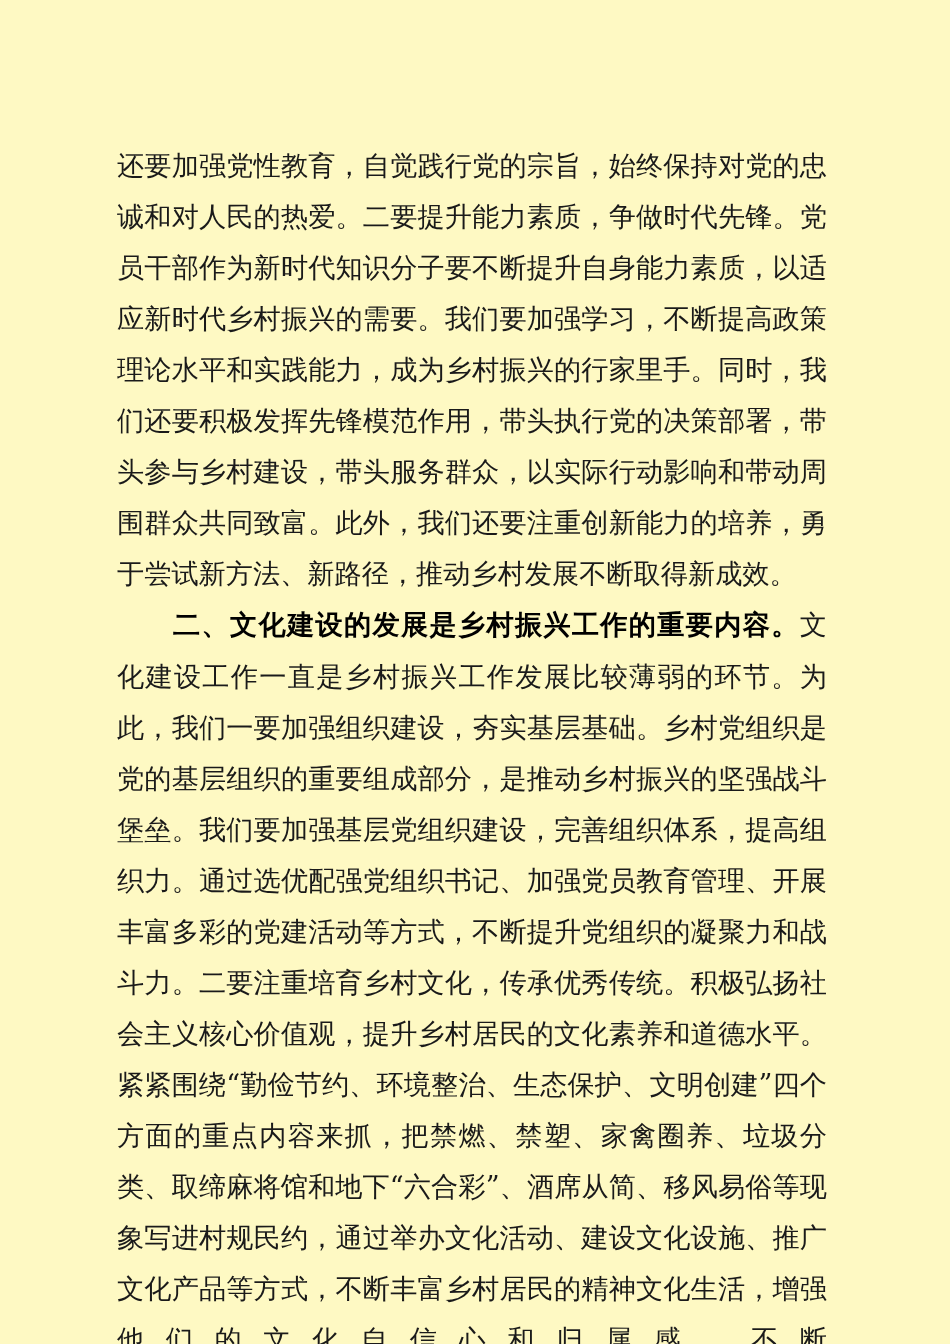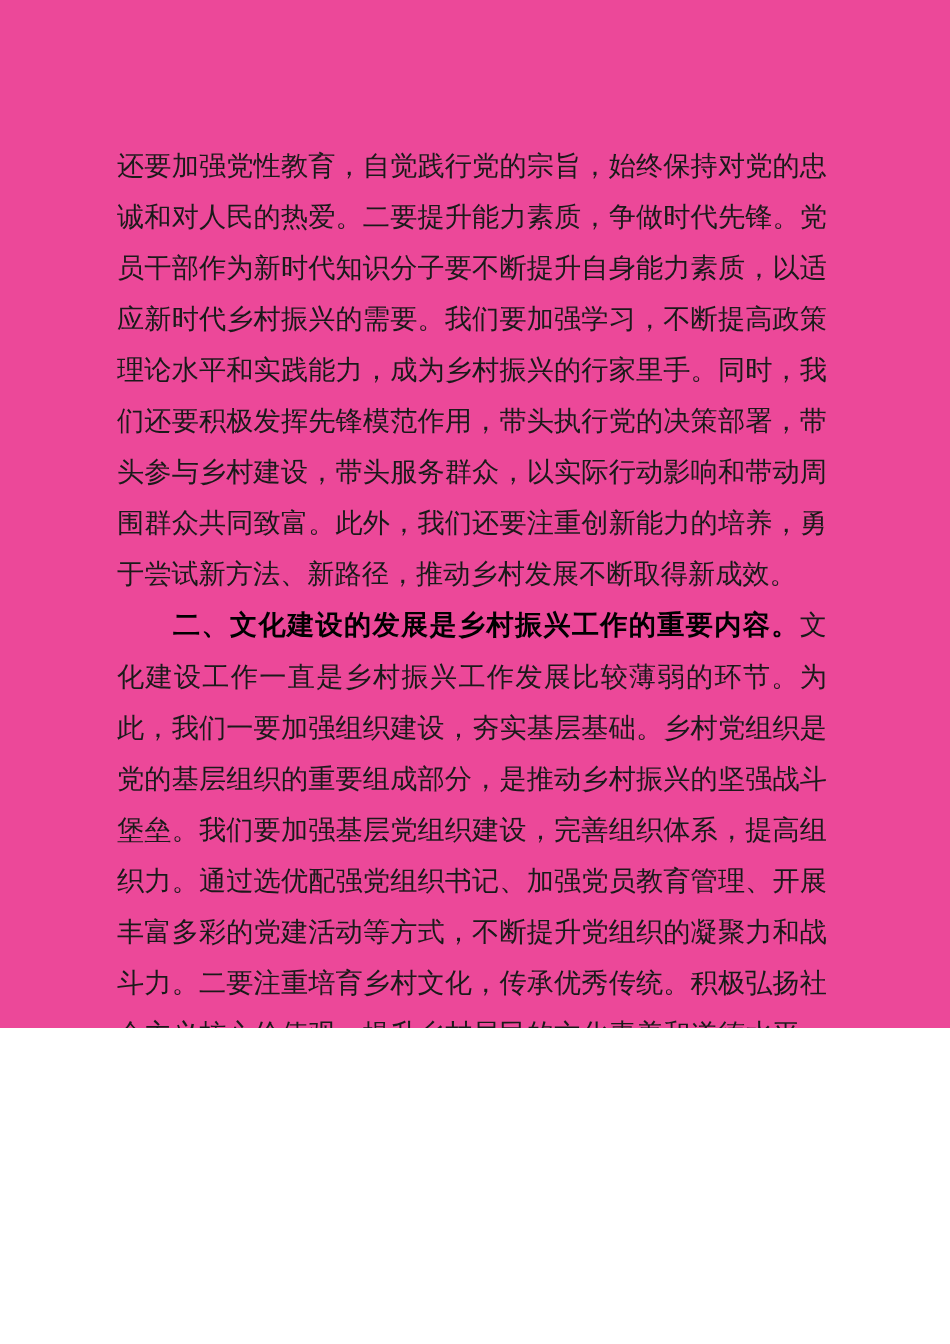--- a/index.html
+++ b/index.html
@@ -54,18 +54,18 @@
   }
   .body-run {
     font-family: "DejaVu Serif", "Liberation Serif", serif;
     font-weight: normal;
     color: #1a1a1a;
   }
 </style>
 </head>
 <body style="background: rgb(255, 255, 255);">
 
-<div class="page" style="background: #ec4899; width: 950px; height: 1028px;">
+<div class="page" style="background: #fef9c3; width: 950px; height: 1344px;">
   <div class="text-block" id="text-block">
       <p class="para" id="para-1"><span class="body-run" style="color: rgb(26, 26, 26);">还要加强党性教育，自觉践行党的宗旨，始终保持对党的忠诚和对人民的热爱。二要提升能力素质，争做时代先锋。党员干部作为新时代知识分子要不断提升自身能力素质，以适应新时代乡村振兴的需要。我们要加强学习，不断提高政策理论水平和实践能力，成为乡村振兴的行家里手。同时，我们还要积极发挥先锋模范作用，带头执行党的决策部署，带头参与乡村建设，带头服务群众，以实际行动影响和带动周围群众共同致富。此外，我们还要注重创新能力的培养，勇于尝试新方法、新路径，推动乡村发展不断取得新成效。</span></p>
       <p class="para indent para-last" id="para-2"><span class="heading-run" style="color: rgb(0, 0, 0);">二、文化建设的发展是乡村振兴工作的重要内容。</span><span class="body-run" style="color: rgb(26, 26, 26);">文化建设工作一直是乡村振兴工作发展比较薄弱的环节。为此，我们一要加强组织建设，夯实基层基础。乡村党组织是党的基层组织的重要组成部分，是推动乡村振兴的坚强战斗堡垒。我们要加强基层党组织建设，完善组织体系，提高组织力。通过选优配强党组织书记、加强党员教育管理、开展丰富多彩的党建活动等方式，不断提升党组织的凝聚力和战斗力。二要注重培育乡村文化，传承优秀传统。积极弘扬社会主义核心价值观，提升乡村居民的文化素养和道德水平。紧紧围绕“勤俭节约、环境整治、生态保护、文明创建”四个方面的重点内容来抓，把禁燃、禁塑、家禽圈养、垃圾分类、取缔麻将馆和地下“六合彩”、酒席从简、移风易俗等现象写进村规民约，通过举办文化活动、建设文化设施、推广文化产品等方式，不断丰富乡村居民的精神文化生活，增强他们的文化自信心和归属感，不断</span></p>
     </div>
 </div>
 
 </body></html>

